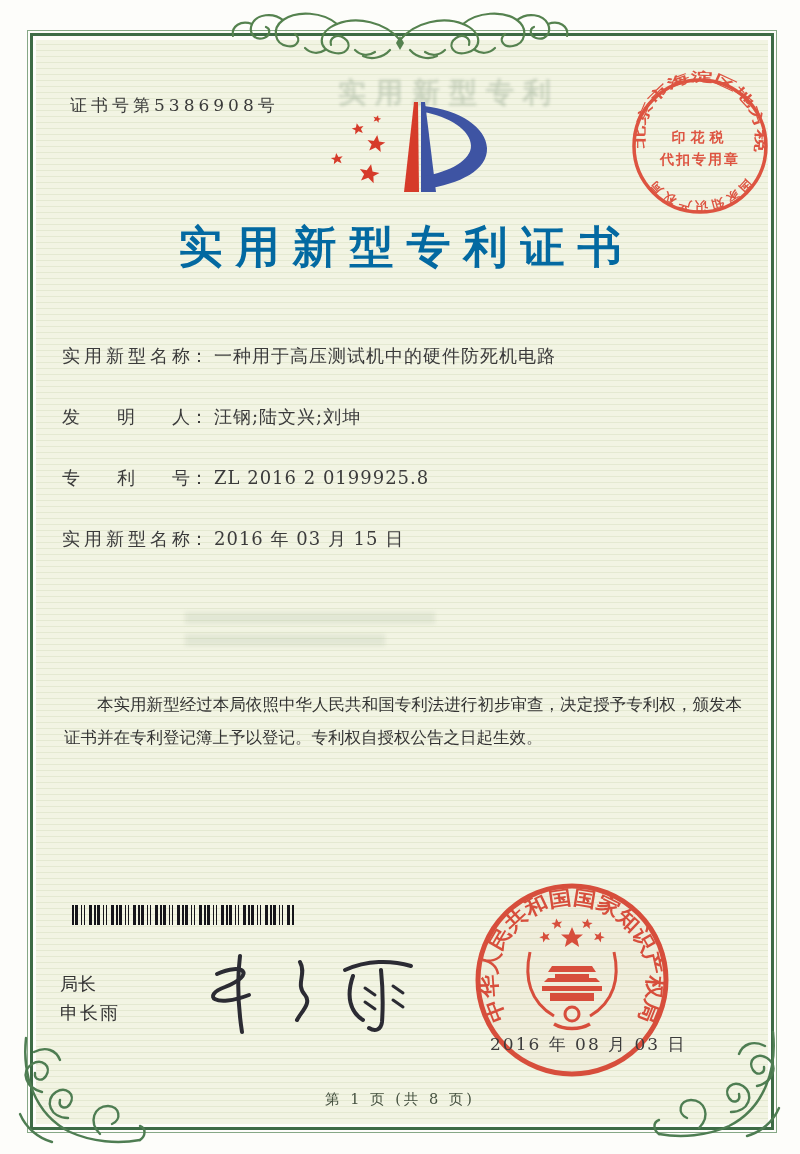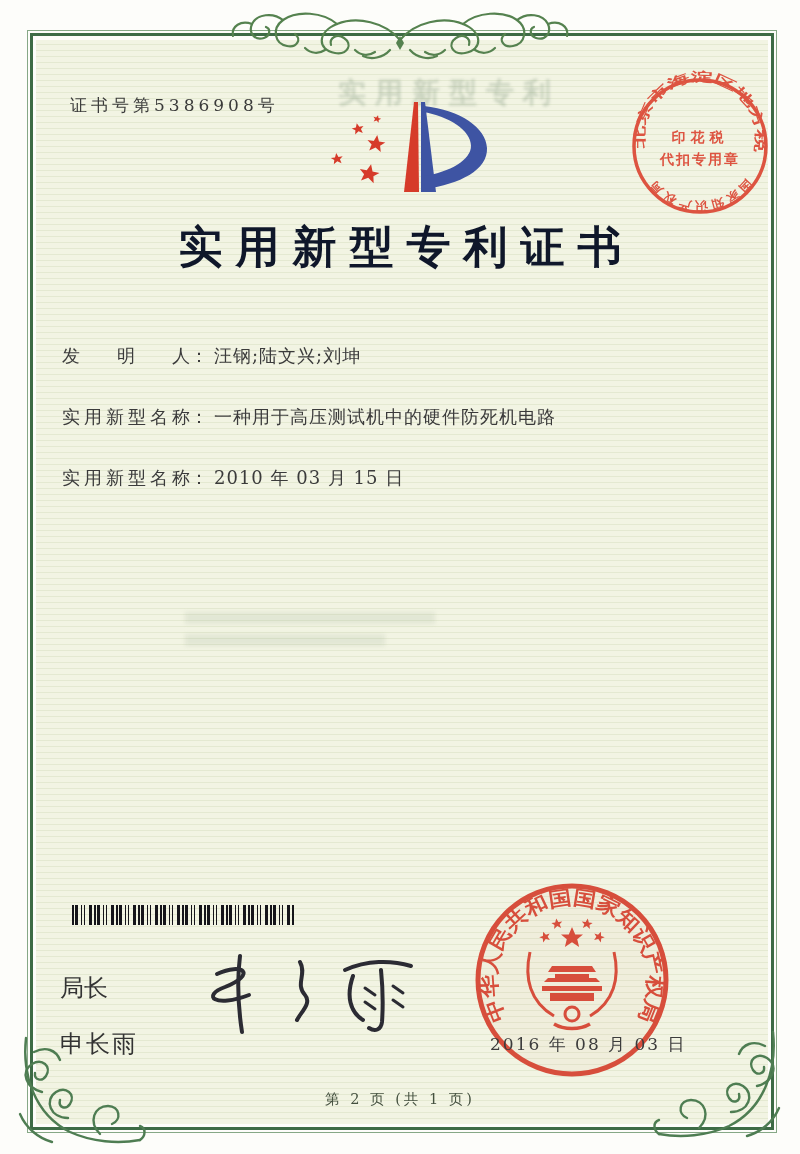--- a/index.html
+++ b/index.html
@@ -53,21 +53,21 @@
     position:absolute; left:58px; top:94px;
     font-size:17px; letter-spacing:4px; color:#3a3a3a; z-index:4;margin-left:12px;
   }
   .logo { position:absolute; left:320px; top:96px; z-index:4; }
 
   .tax-stamp { position:absolute; left:630px; top:70px; z-index:5; opacity:.92; }
 
   .doc-title {
     position:absolute; left:0; top:218px; width:100%;
     text-align:center; font-size:44px; font-weight:bold;
-    letter-spacing:13px; text-indent:13px; color:#0f172a; z-index:4;
+    letter-spacing:13px; text-indent:13px; color:#0369a1; z-index:4;
   }
 
   
   .fields { position:absolute; left:62px; top:344px; z-index:4; }
   .field-row { height:61px; font-size:18px; color:#3b3b3b; white-space:nowrap; }
   .f-label {
     display:inline-block; width:128px;
     text-align:justify; text-align-last:justify;
     vertical-align:top;
   }
@@ -86,22 +86,22 @@
     position:absolute; left:72px; top:905px; width:222px; height:20px; z-index:4;
     background:repeating-linear-gradient(90deg,
       #15151a 0px, #15151a 2px, transparent 2px, transparent 3px,
       #15151a 3px, #15151a 6px, transparent 6px, transparent 9px,
       #15151a 9px, #15151a 10px, transparent 10px, transparent 12px,
       #15151a 12px, #15151a 13px, transparent 13px, transparent 17px,
       #15151a 17px, #15151a 20px, transparent 20px, transparent 22px);
   }
 
   
-  .signer { position:absolute; left:60px; top:972px; z-index:4; font-size:24px; color:#333; }
-  .signer .name { margin-top:24px; letter-spacing:2px; }
+  .signer { position:absolute; left:60px; top:972px; z-index:4; font-size:18px; color:#333; }
+  .signer .name { margin-top:5px; letter-spacing:2px; }
   .sig { position:absolute; left:195px; top:940px; z-index:5; }
 
   
   .office-seal { position:absolute; left:472px; top:880px; z-index:5; opacity:.92; }
   .seal-date {
     position:absolute; left:490px; top:1033px; z-index:6;
     font-size:17px; letter-spacing:2px; color:#3c3c3c;
   }
 
   
@@ -182,31 +182,35 @@
       <textPath href="#taxBot" startOffset="50%" letter-spacing="3">国家知识产权局</textPath>
     </text>
     <text x="70" y="72" font-size="14" fill="#dc4734" font-weight="bold" text-anchor="middle" letter-spacing="5">印花税</text>
     <text x="70" y="94" font-size="14" fill="#dc4734" font-weight="bold" text-anchor="middle" letter-spacing="2">代扣专用章</text>
   </svg>
 
   <div class="doc-title">实用新型专利证书</div>
 
   <div class="fields">
     <div class="field-row">
+      <span class="f-label">实用新型名称</span><span class="f-colon">：</span><span class="f-value">一种用于高压测试机中的硬件防死机电路</span>
+    </div>
+    <div class="field-row">
       <span class="f-label">发 明 人</span><span class="f-colon">：</span><span class="f-value">汪钢;陆文兴;刘坤</span>
     </div>
     <div class="field-row">
-      <span class="f-label">实用新型名称</span><span class="f-colon">：</span><span class="f-value">一种用于高压测试机中的硬件防死机电路</span>
-    </div>
-    <div class="field-row">
-      <span class="f-label">实用新型名称</span><span class="f-colon">：</span><span class="f-value">2010 年 03 月 15 日</span>
+      <span class="f-label">专 利 号</span><span class="f-colon">：</span><span class="f-value">ZL 2016 2 0199925.8</span>
+    </div>
+    <div class="field-row">
+      <span class="f-label">实用新型名称</span><span class="f-colon">：</span><span class="f-value">2016 年 03 月 15 日</span>
     </div>
   </div>
 
   <div class="body-text">
+    <p>本实用新型经过本局依照中华人民共和国专利法进行初步审查，决定授予专利权，颁发本证书并在专利登记簿上予以登记。专利权自授权公告之日起生效。</p>
   </div>
 
   <div class="barcode"></div>
 
   <div class="signer">
     <div>局长</div>
     <div class="name">申长雨</div>
   </div>
 
   <svg class="sig" width="245" height="105" viewBox="0 0 245 105">
@@ -244,15 +248,15 @@
       <rect x="70" y="106" width="60" height="5"></rect>
       <rect x="78" y="113" width="44" height="8"></rect>
       <circle cx="100" cy="134" r="7" fill="none" stroke="#d5402e" stroke-width="3"></circle>
       <path d="M58,72 C52,98 58,122 82,136" fill="none" stroke="#d5402e" stroke-width="3"></path>
       <path d="M142,72 C148,98 142,122 118,136" fill="none" stroke="#d5402e" stroke-width="3"></path>
       <path d="M82,144 C92,150 108,150 118,144" fill="none" stroke="#d5402e" stroke-width="3.5"></path>
     </g>
   </svg>
   <div class="seal-date">2016 年 08 月 03 日</div>
 
-  <div class="footer">第 2 页 (共 1 页)</div>
+  <div class="footer">第 1 页 (共 8 页)</div>
 
 </div>
 
 </body></html>

